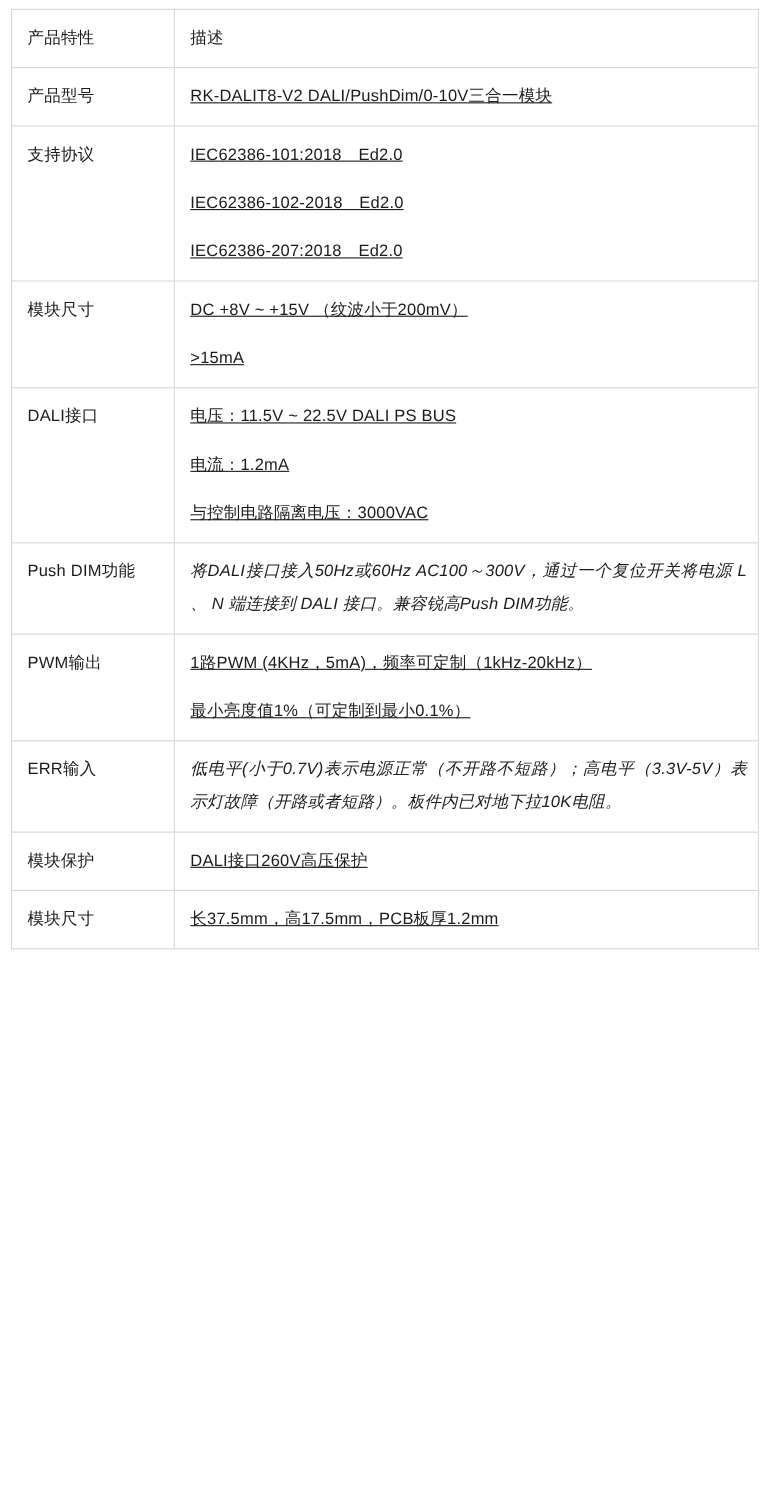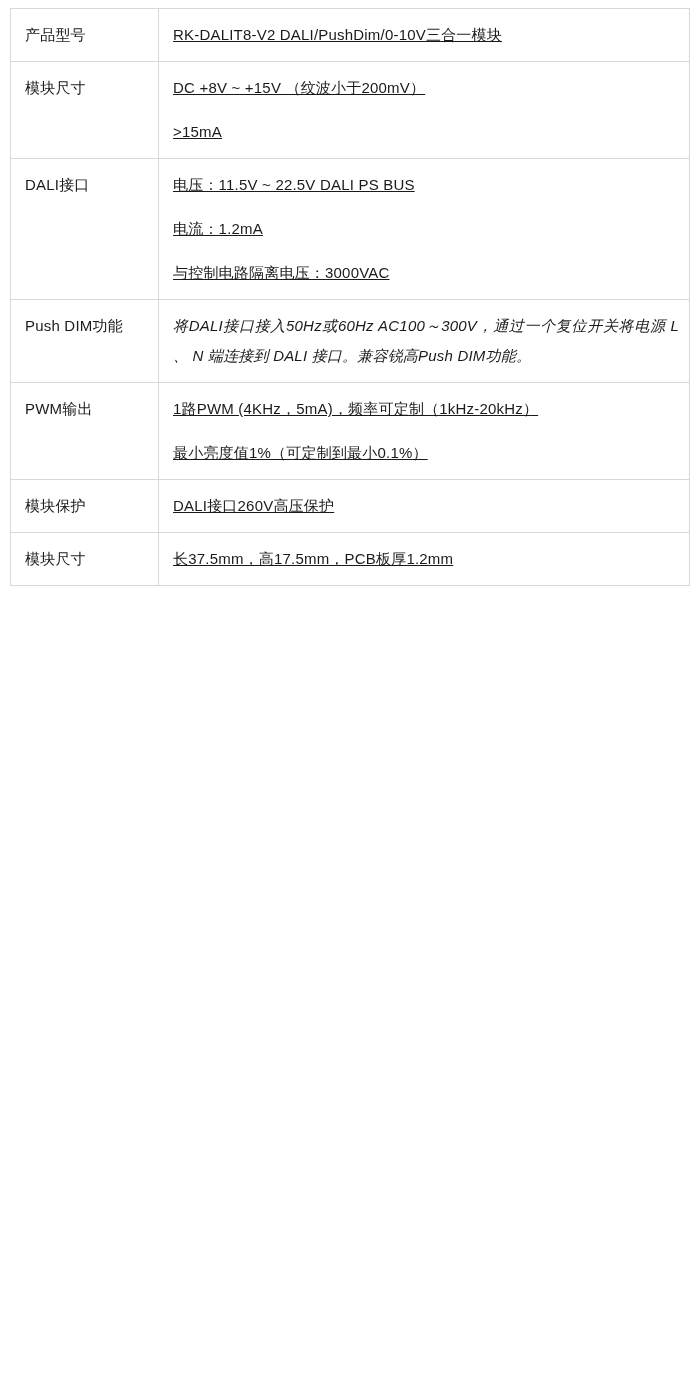--- a/index.html
+++ b/index.html
@@ -51,28 +51,40 @@
 </style>
 </head>
 <body>
 
 <table class="spec-table">
   <colgroup>
       <col class="c1">
       <col class="c2">
     </colgroup>
   <tbody>
+    <tr>
+      <td class="feature">产品特性</td>
+      <td class="desc">描述</td>
+    </tr>
 
     <tr>
       <td class="feature">产品型号</td>
       <td class="desc">
         <span class="line">RK-DALIT8-V2 DALI/PushDim/0-10V三合一模块</span>
       </td>
     </tr>
 
+    <tr>
+      <td class="feature">支持协议</td>
+      <td class="desc">
+        <span class="line">IEC62386-101:2018　Ed2.0</span>
+        <span class="line">IEC62386-102-2018　Ed2.0</span>
+        <span class="line">IEC62386-207:2018　Ed2.0</span>
+      </td>
+    </tr>
 
     <tr>
       <td class="feature">模块尺寸</td>
       <td class="desc">
         <span class="line">DC +8V ~ +15V （纹波小于200mV）</span>
         <span class="line">&gt;15mA</span>
       </td>
     </tr>
 
     <tr>
@@ -93,20 +105,26 @@
 
 
     <tr>
       <td class="feature">PWM输出</td>
       <td class="desc">
         <span class="line">1路PWM (4KHz，5mA)，频率可定制（1kHz-20kHz）</span>
         <span class="line">最小亮度值1%（可定制到最小0.1%）</span>
       </td>
     </tr>
 
+    <tr>
+      <td class="feature">ERR输入</td>
+      <td class="desc">
+        <span class="para">低电平(小于0.7V)表示电源正常（不开路不短路）；高电平（3.3V-5V）表示灯故障（开路或者短路）。板件内已对地下拉10K电阻。</span>
+      </td>
+    </tr>
 
     <tr>
       <td class="feature">模块保护</td>
       <td class="desc">
         <span class="line">DALI接口260V高压保护</span>
       </td>
     </tr>
 
 
 

